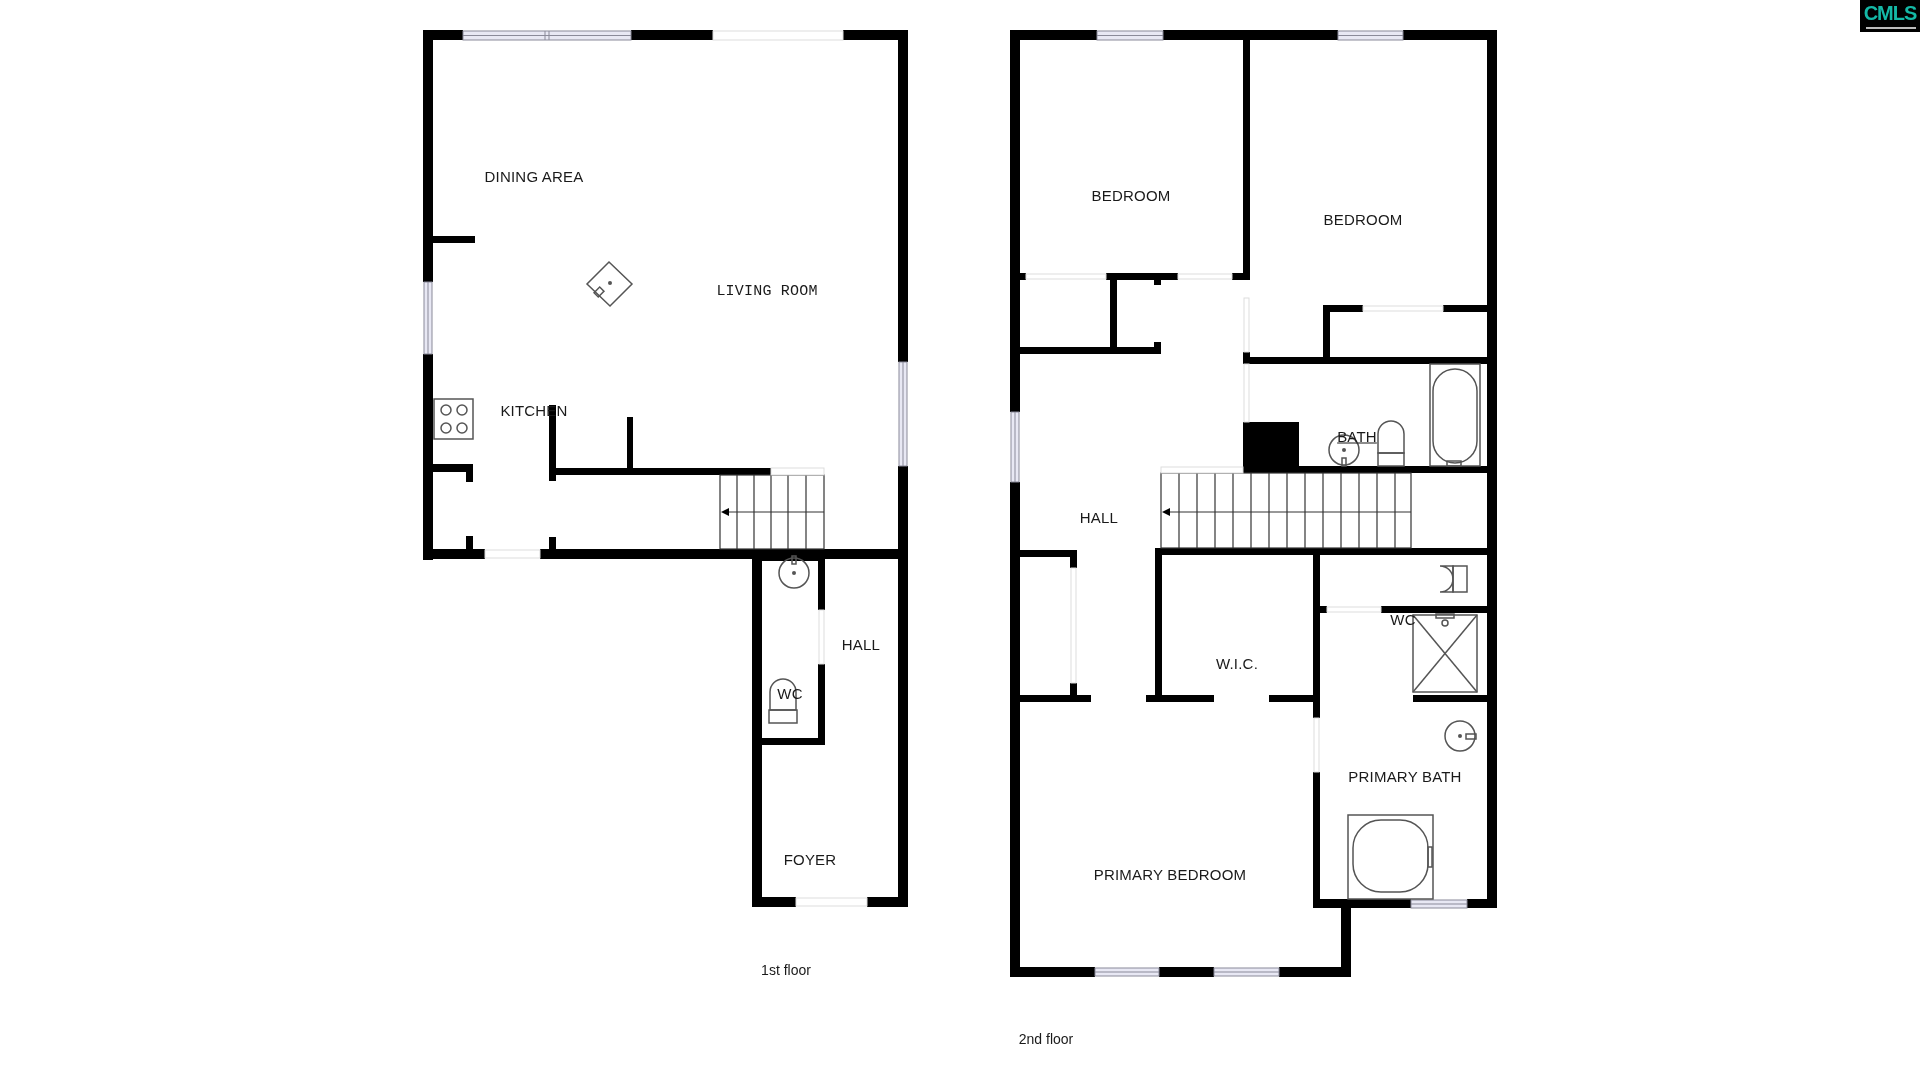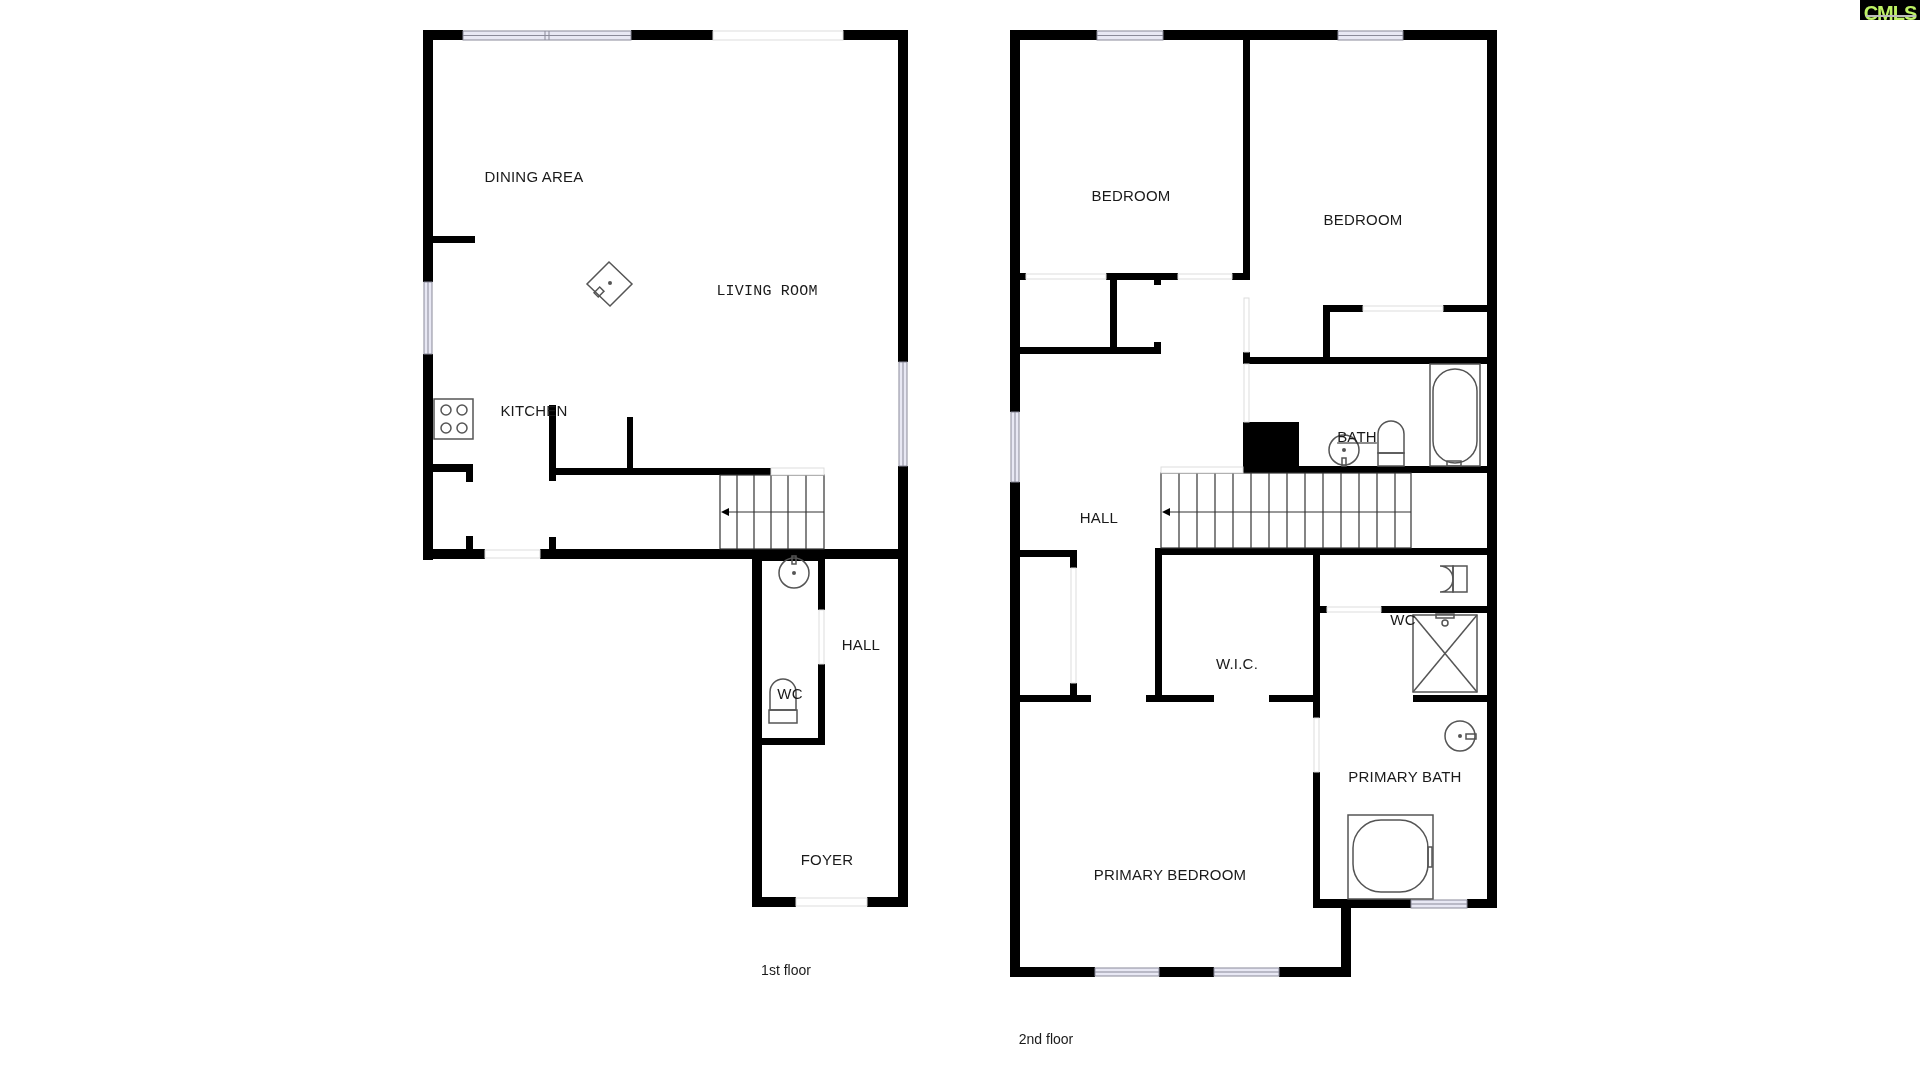--- a/index.html
+++ b/index.html
@@ -6,21 +6,21 @@
   body { width:1920px; height:1080px; position:relative; overflow:hidden; font-family:"Liberation Sans", sans-serif; }
   #plan { position:absolute; left:0; top:0; width:1920px; height:1080px; }
   .wall { fill:#000000; }
   .win { fill:#e8e8f4; stroke:#8a8a99; stroke-width:1; }
   .winline { stroke:#8a8a99; stroke-width:1; }
   .door { fill:#ffffff; stroke:#dddddd; stroke-width:1; }
   .fix { fill:none; stroke:#555555; stroke-width:1.5; }
   .stair { fill:none; stroke:#333333; stroke-width:1.2; }
   .label { position:absolute; font-family:"Liberation Sans", sans-serif; font-size:15px; color:#1a1a1a; letter-spacing:0.2px; white-space:nowrap; transform:translate(-50%,-50%);margin-top:24px; }
   .floor-label { position:absolute; font-family:"Liberation Sans", sans-serif; font-size:14px; color:#1a1a1a; white-space:nowrap; transform:translate(-50%,-50%);text-align:right; }
-  .logo { position:absolute; left:1860px; top:0; width:60px; height:20px; background:#000; color:#bef264; font-family:"Liberation Sans", sans-serif; font-weight:bold; font-size:20px; line-height:26px; text-align:center; letter-spacing:-1px; }
+  .logo { position:absolute; left:1860px; top:0; width:60px; height:32px; background:#000; color:#14b8a6; font-family:"Liberation Sans", sans-serif; font-weight:bold; font-size:20px; line-height:26px; text-align:center; letter-spacing:-1px; }
   .logo small { position:absolute; left:6px; right:4px; bottom:3px; height:2px; background:#bbb; }
 </style>
 </head>
 <body>
 
 <div>
 <svg id="plan" viewBox="0 0 1920 1080">
 
   <g>
 
@@ -267,21 +267,21 @@
     </g>
   </g>
 </svg>
 </div>
 
 <div class="label" style="left:534px; top:152px;">DINING AREA</div>
 <div class="label" style="left:767px; top:267px;font-family:Liberation Mono, monospace;">LIVING ROOM</div>
 <div class="label" style="left:534px; top:386px;">KITCHEN</div>
 <div class="label" style="left:861px; top:620px;">HALL</div>
 <div class="label" style="left:790px; top:669px;">WC</div>
-<div class="label" style="left:827px; top:835px;">FOYER</div>
+<div class="label" style="left:810px; top:835px;">FOYER</div>
 <div class="floor-label" style="left:786px; top:970px;">1st floor</div>
 
 <div class="label" style="left:1131px; top:171px;">BEDROOM</div>
 <div class="label" style="left:1363px; top:195px;">BEDROOM</div>
 <div class="label" style="left:1357px; top:412px;text-decoration:underline;">BATH</div>
 <div class="label" style="left:1099px; top:493px;">HALL</div>
 <div class="label" style="left:1237px; top:639px;text-align:center;">W.I.C.</div>
 <div class="label" style="left:1403px; top:595px;">WC</div>
 <div class="label" style="left:1405px; top:752px;">PRIMARY BATH</div>
 <div class="label" style="left:1170px; top:850px;">PRIMARY BEDROOM</div>

